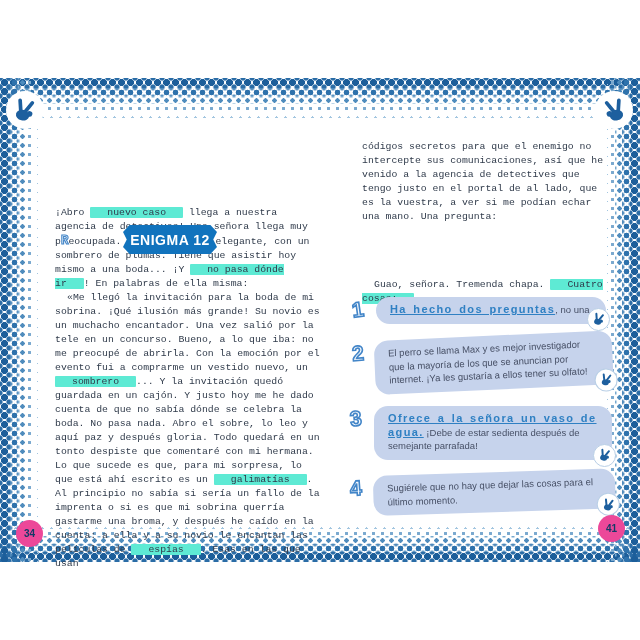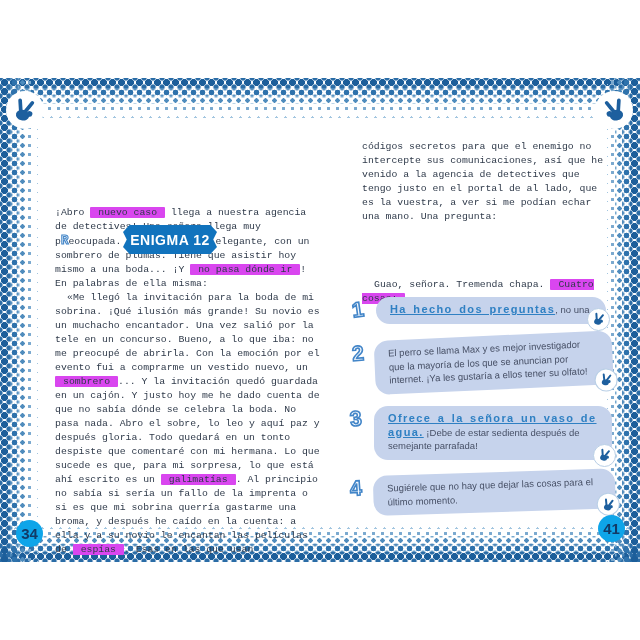--- a/index.html
+++ b/index.html
@@ -53,21 +53,21 @@
 
   
   .page-col{position:absolute;z-index:2;}
   .enigma-badge{position:absolute;left:68px;top:57px;width:94px;height:29px;background:#1173bd;
     display:flex;align-items:center;justify-content:center;
     clip-path:polygon(7% 0,93% 0,100% 24%,96% 50%,100% 76%,93% 100%,7% 100%,0 76%,4% 50%,0 24%);}
   .enigma-badge span{color:#ffffff;font-weight:bold;font-size:14px;letter-spacing:.5px;}
 
   .body{font-family:"Liberation Mono","DejaVu Sans Mono",monospace;font-size:9.8px;line-height:14px;
     color:#2f3a4a;margin:0;text-align:left;}
-  .hl{background:#d946ef;border-radius:1px;padding:0 8px;text-align:center;}
+  .hl{background:#5eead4;border-radius:1px;padding:0 17px;text-align:center;}
   .bigR{font-weight:bold;font-size:12.5px;color:#ffffff;-webkit-text-stroke:1.1px #4285c8;text-shadow:0 0 .5px #4285c8;}
 
   .left-col{left:55px;top:90px;width:268px;}
   .story{text-indent:12px;}
 
   .right-col{left:362px;top:62px;width:247px;}
   .hand-blue{color:#2f80c3;font-weight:bold;letter-spacing:1.4px;word-spacing:2px;}
   .question{position:absolute;left:-12px;top:86px;width:270px;margin:0;text-align:center;
     font-size:11.5px;line-height:16px;}
   .q-close{color:#2f3a4a;font-family:"Liberation Mono","DejaVu Sans Mono",monospace;font-weight:normal;letter-spacing:0;}
@@ -82,22 +82,22 @@
   .bubble-icon{position:absolute;right:-4px;bottom:-7px;width:21px;height:21px;border-radius:50%;
     background:#ffffff;border:1px solid #b9cfe6;display:flex;align-items:center;justify-content:center;}
   .bubble-icon svg{width:14px;height:14px;transform:rotate(14deg);}
   .item1{left:-10px;top:157px;width:258px;}
   .item2{left:-10px;top:201px;width:262px;}
   .item2 .bubble{transform:rotate(-2.6deg);transform-origin:left bottom;}
   .item3{left:-12px;top:266px;width:262px;}
   .item4{left:-12px;top:336px;width:266px;}
   .item4 .bubble{transform:rotate(-1.8deg);transform-origin:left bottom;}
 
-  .page-badge{position:absolute;z-index:3;width:27px;height:27px;border-radius:50%;background:#0ea5e9;
-    color:#123a66;font-weight:bold;font-size:15px;display:flex;align-items:center;justify-content:center;}
+  .page-badge{position:absolute;z-index:3;width:27px;height:27px;border-radius:50%;background:#ec4899;
+    color:#123a66;font-weight:bold;font-size:10px;display:flex;align-items:center;justify-content:center;}
   .badge-34{left:16px;top:442px;}
   .badge-35{left:598px;top:437px;}
 </style>
 </head>
 <body>
 
 <svg width="0" height="0" style="position:absolute">
   <symbol id="peace-hand" viewBox="0 0 24 24">
     <g fill="none" stroke="#1d5f9e" stroke-linecap="round">
       <path d="M8.5 14 L5.5 4.5" stroke-width="3.4"></path>

